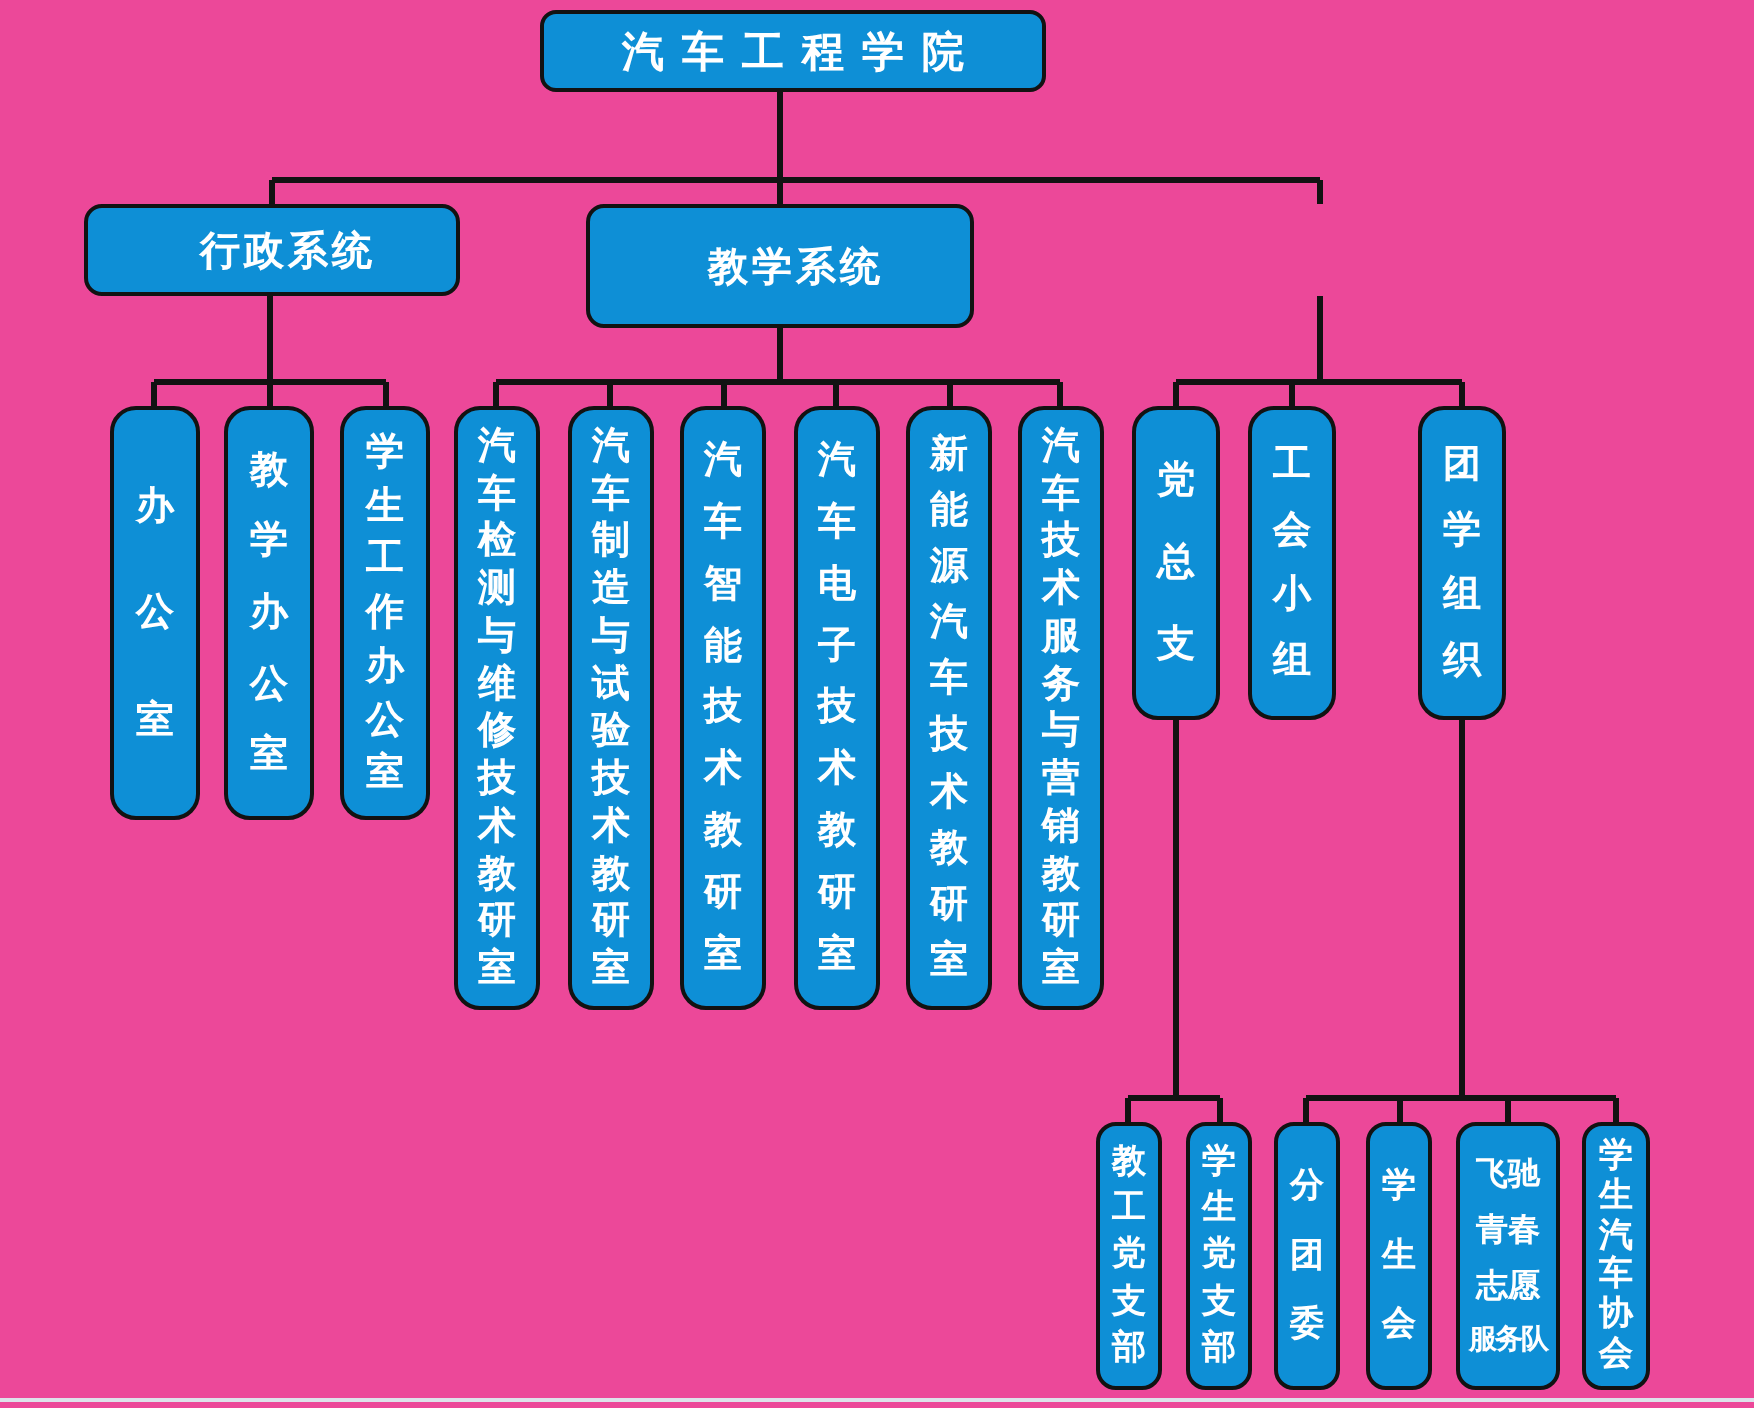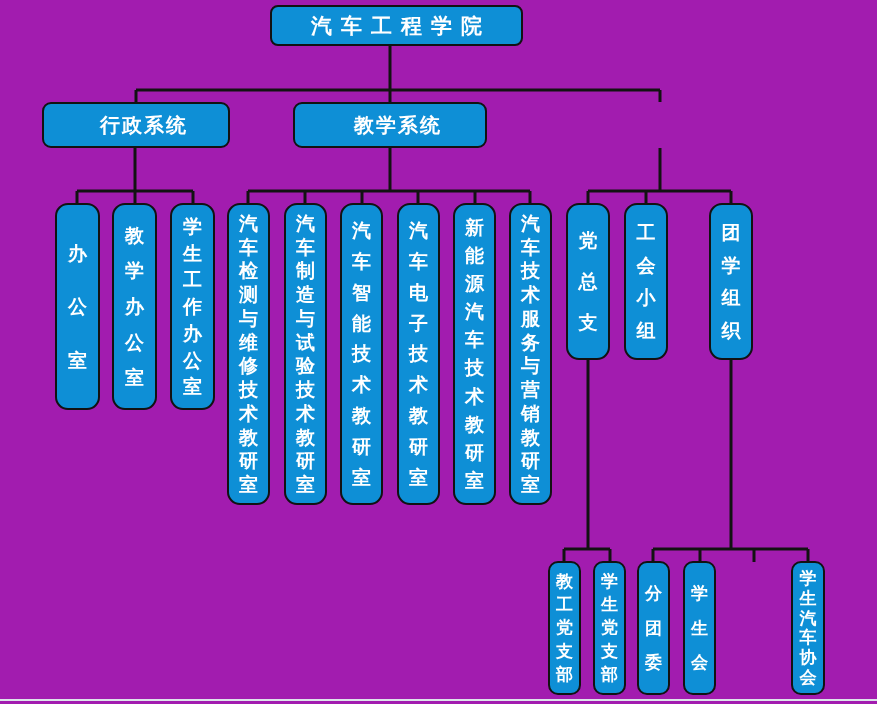--- a/index.html
+++ b/index.html
@@ -1,39 +1,39 @@
 <!DOCTYPE html>
 <html><head>
 <meta charset="utf-8">
 <style>
   html,body{margin:0;padding:0;background:#ffffff;}
   #stage{
     position:relative;
     width:877px;height:704px;
-    background:#a21caf;
+    background:#ec4899;
     overflow:hidden;
     font-family:"DejaVu Sans","Liberation Sans",sans-serif;
   }
   #wires{position:absolute;left:0;top:0;width:877px;height:704px;}
   .node{
     position:absolute;
     box-sizing:border-box;
     background:#0e8fd6;
     border:2px solid #121212;
     color:#ffffff;
     font-weight:bold;
     display:flex;
     align-items:center;
     justify-content:center;
   }
   .hbox{border-radius:9px;}
   .n-root{left:270px;top:5px;width:253px;height:41px;font-size:21px;letter-spacing:9px;padding-left:9px;border-radius:8px;}
   .level2{font-size:20px;letter-spacing:2px;padding-left:16px;}
   .n-admin{left:42px;top:102px;width:188px;height:46px;}
-  .n-teaching{left:293px;top:102px;width:194px;height:46px;}
+  .n-teaching{left:293px;top:102px;width:194px;height:62px;}
   .n-party{left:565px;top:102px;width:200px;height:46px;}
 
   .vbox{
     flex-direction:column;
     justify-content:space-evenly;
     border-radius:13px;
     font-size:19px;
     padding:4px 0;
   }
   .vchar{display:block;line-height:1;}
@@ -220,20 +220,26 @@
       <span class="vchar">分</span>
       <span class="vchar">团</span>
       <span class="vchar">委</span>
     </div>
   <div class="node vbox v4 n-b4">
       <span class="vchar">学</span>
       <span class="vchar">生</span>
       <span class="vchar">会</span>
     </div>
 
+  <div class="node vbox v4 n-b5">
+    <span class="vline">飞驰</span>
+    <span class="vline">青春</span>
+    <span class="vline">志愿</span>
+    <span class="vline vline-small">服务队</span>
+  </div>
 
   <div class="node vbox v4 n-b6">
       <span class="vchar">学</span>
       <span class="vchar">生</span>
       <span class="vchar">汽</span>
       <span class="vchar">车</span>
       <span class="vchar">协</span>
       <span class="vchar">会</span>
     </div>
 

